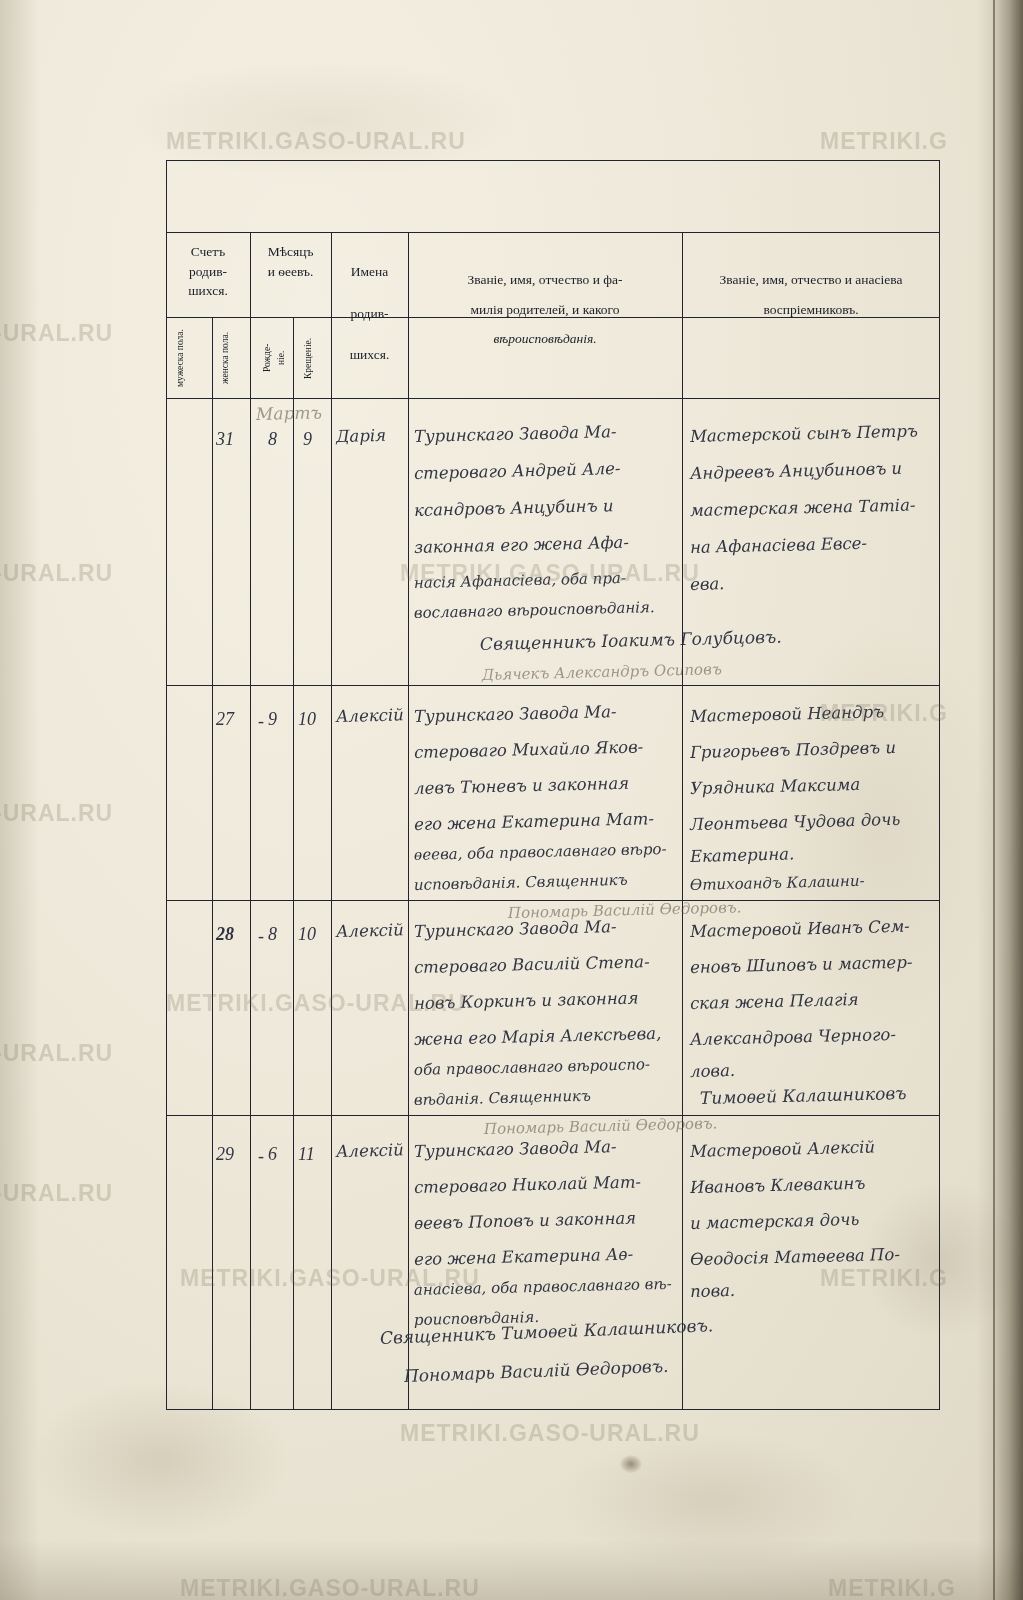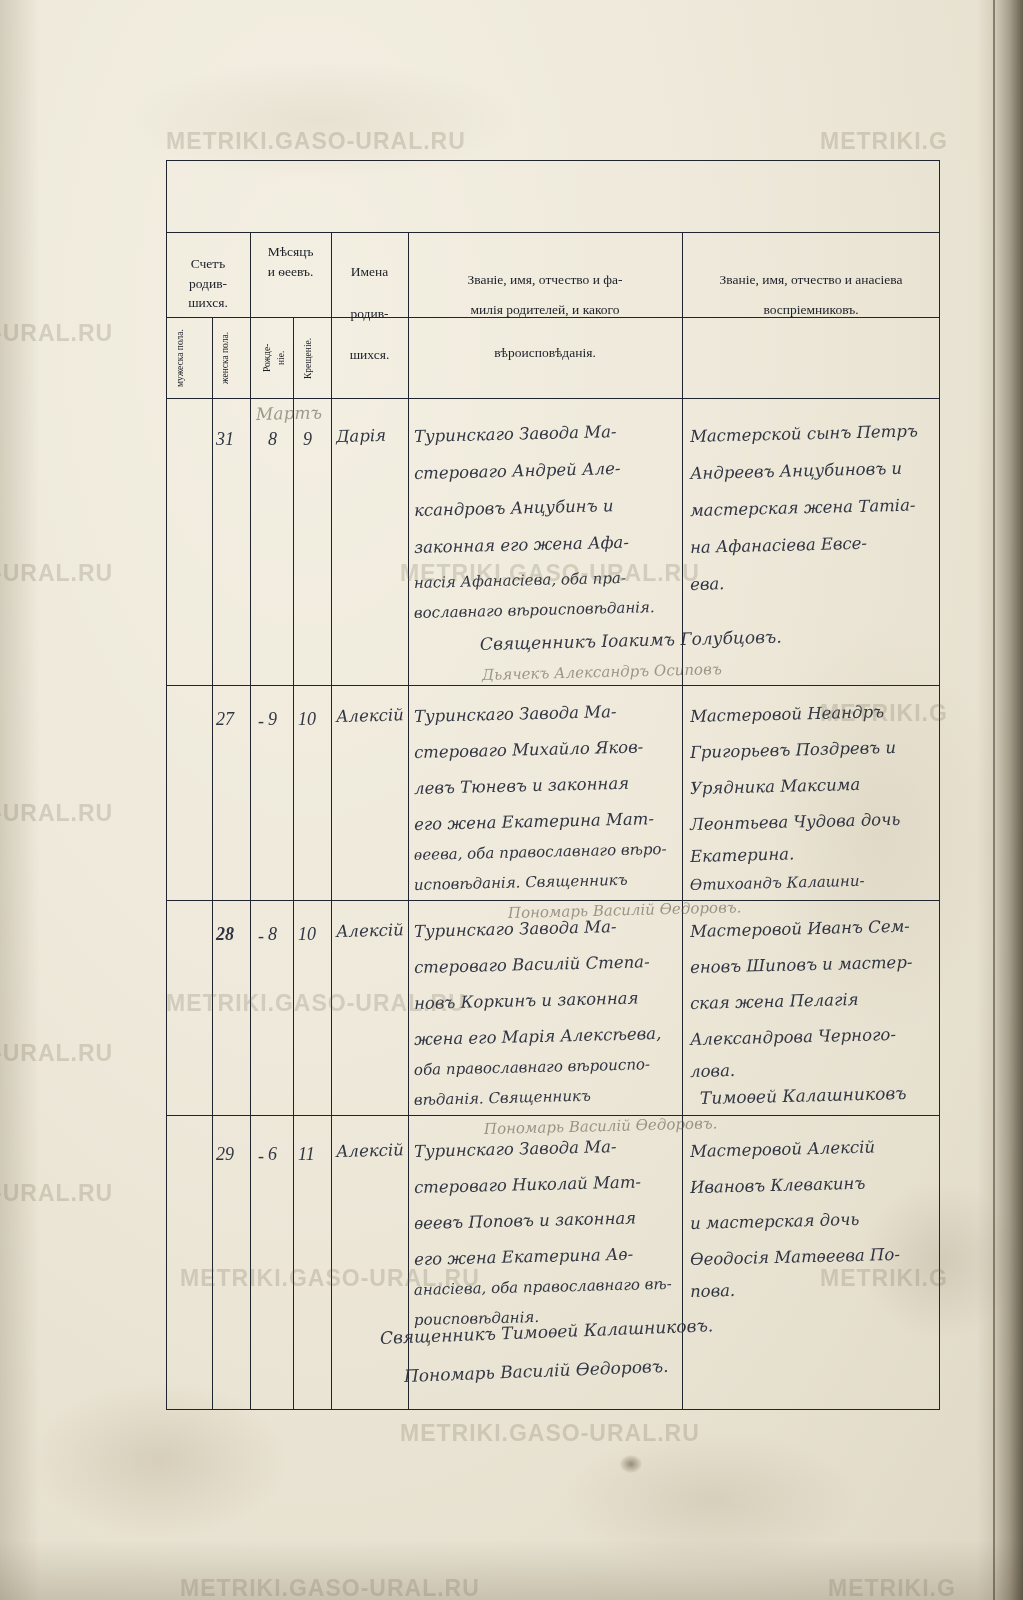--- a/index.html
+++ b/index.html
@@ -155,41 +155,41 @@
   <div class="hline" style="left:166px; top:1115px; width:774px;"></div>
 
   <div class="vline" style="left:250px; top:232px; height:1178px;"></div>
   <div class="vline" style="left:212px; top:317px; height:1093px;"></div>
   <div class="vline" style="left:293px; top:317px; height:1093px;"></div>
   <div class="vline" style="left:331px; top:232px; height:1178px;"></div>
   <div class="vline" style="left:408px; top:232px; height:1178px;"></div>
   <div class="vline" style="left:682px; top:232px; height:1178px;"></div>
 
 
-  <div class="hdr" style="left:166px; top:242px; width:84px;margin-top:12px;">
+  <div class="hdr" style="left:166px; top:242px; width:84px;">
     <div>Счетъ</div>
     <div>родив-</div>
     <div>шихся.</div>
   </div>
 
   <div class="hdr" style="left:250px; top:242px; width:81px;">
     <div>Мѣсяцъ</div>
     <div>и ѳеевъ.</div>
   </div>
 
   <div class="hdr" style="left:331px; top:262px; width:77px;">
     <div>Имена</div>
     <div style="margin-top:22px;">родив-</div>
     <div style="margin-top:22px;">шихся.</div>
   </div>
 
   <div class="hdr" style="left:412px; top:270px; width:266px;">
     <div>Званiе, имя, отчество и фа-</div>
     <div style="margin-top:10px;">милiя родителей, и какого</div>
-    <div style="margin-top:24px;">вѣроисповѣданiя.</div>
+    <div style="margin-top:10px;font-style:italic;">вѣроисповѣданiя.</div>
   </div>
 
   <div class="hdr" style="left:686px; top:270px; width:250px;">
     <div>Званiе, имя, отчество и анасiева</div>
     <div style="margin-top:10px;">воспрiемниковъ.</div>
   </div>
 
   <div class="vert" style="left:175px; top:322px; height:72px;">
     <span>мужеска
 пола.</span>

